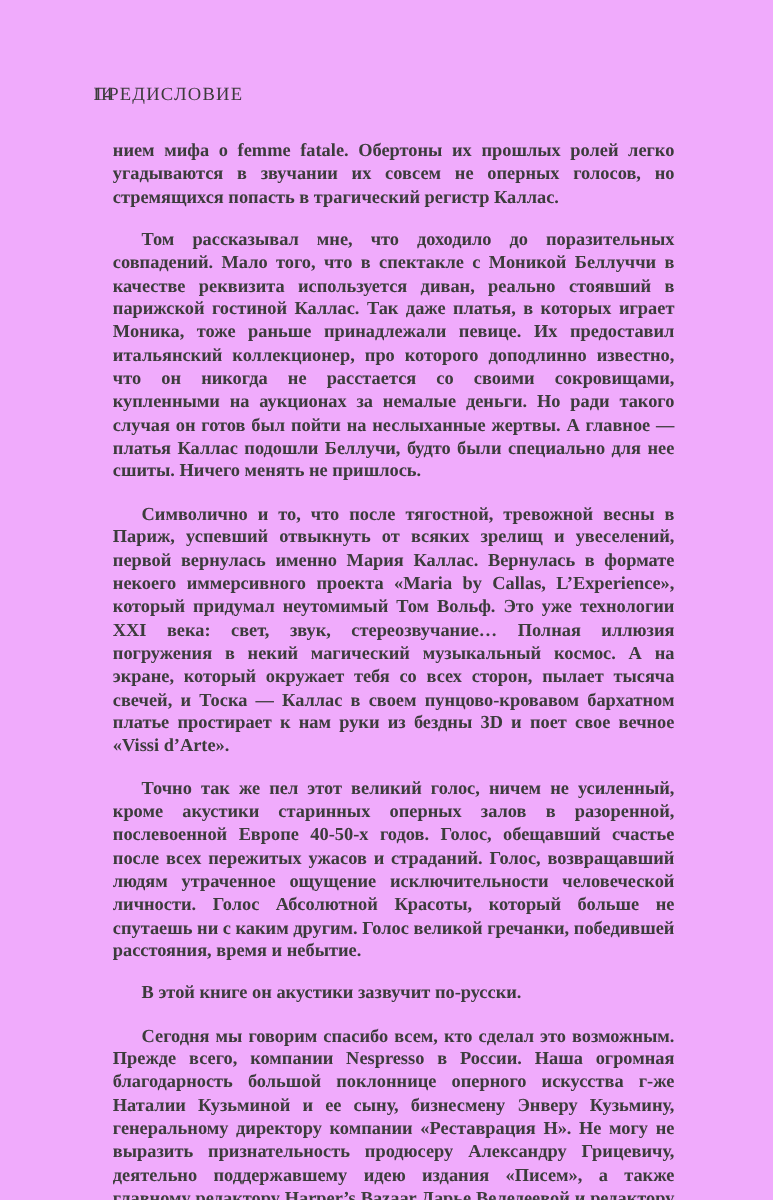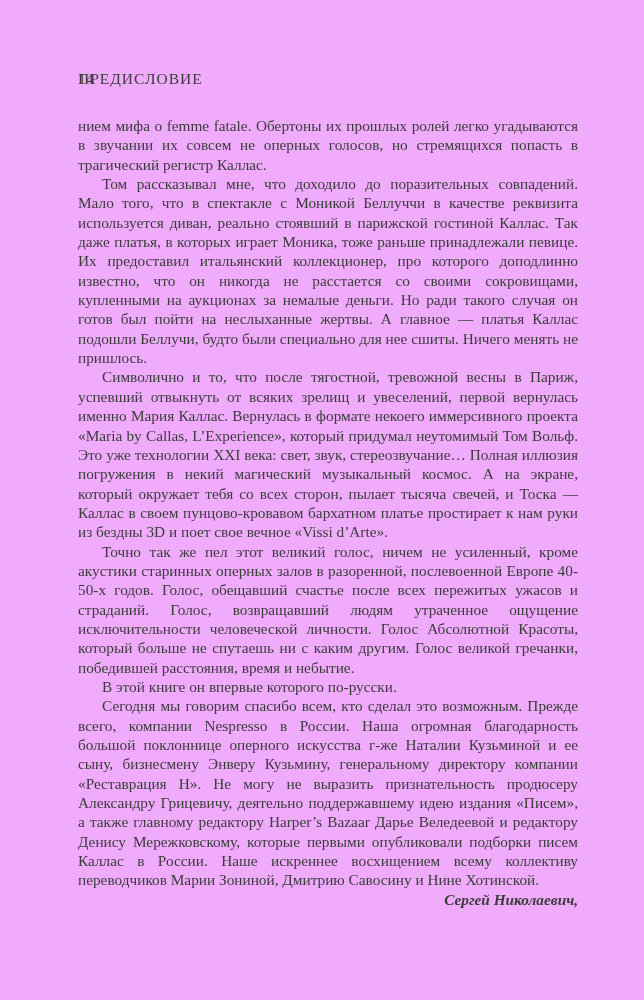--- a/index.html
+++ b/index.html
@@ -37,22 +37,23 @@
   .chapter-title {
     text-align: left;
     letter-spacing: 1px;
   }
   .body-text {
     font-size: 15.3px;
     line-height: 19.35px;
     text-align: justify;
   }
   .body-text p {
-    margin: 0;
+    margin: 16px;
     text-indent: 24px;
+    font-weight: bold;
   }
   .body-text p.continuation {
     text-indent: 0;
   }
   .signature {
     margin-top: 0;
     text-align: right;
     font-style: italic;
     font-size: 15.3px;
     line-height: 19.35px;
@@ -68,21 +69,21 @@
     <div class="running-head">
       <span class="page-number">14</span>
       <div class="chapter-title">ПРЕДИСЛОВИЕ</div>
     </div>
 
     <div class="body-text">
       <p class="continuation">нием мифа о femme fatale. Обертоны их прошлых ролей легко угадываются в звучании их совсем не оперных голосов, но стремящихся попасть в трагический регистр Каллас.</p>
       <p>Том рассказывал мне, что доходило до поразительных совпадений. Мало того, что в спектакле с Моникой Беллуччи в качестве реквизита используется диван, реально стоявший в парижской гостиной Каллас. Так даже платья, в которых играет Моника, тоже раньше принадлежали певице. Их предоставил итальянский коллекционер, про которого доподлинно известно, что он никогда не расстается со своими сокровищами, купленными на аукционах за немалые деньги. Но ради такого случая он готов был пойти на неслыханные жертвы. А главное — платья Каллас подошли Беллучи, будто были специально для нее сшиты. Ничего менять не пришлось.</p>
       <p>Символично и то, что после тягостной, тревожной весны в Париж, успевший отвыкнуть от всяких зрелищ и увеселений, первой вернулась именно Мария Каллас. Вернулась в формате некоего иммерсивного проекта «Maria by Callas, L’Experience», который придумал неутомимый Том Вольф. Это уже технологии XXI века: свет, звук, стереозвучание… Полная иллюзия погружения в некий магический музыкальный космос. А на экране, который окружает тебя со всех сторон, пылает тысяча свечей, и Тоска — Каллас в своем пунцово-кровавом бархатном платье простирает к нам руки из бездны 3D и поет свое вечное «Vissi d’Arte».</p>
       <p>Точно так же пел этот великий голос, ничем не усиленный, кроме акустики старинных оперных залов в разоренной, послевоенной Европе 40-50-х годов. Голос, обещавший счастье после всех пережитых ужасов и страданий. Голос, возвращавший людям утраченное ощущение исключительности человеческой личности. Голос Абсолютной Красоты, который больше не спутаешь ни с каким другим. Голос великой гречанки, победившей расстояния, время и небытие.</p>
-      <p>В этой книге он впервые которого по-русски.</p>
+      <p>В этой книге он акустики зазвучит по-русски.</p>
       <p>Сегодня мы говорим спасибо всем, кто сделал это возможным. Прежде всего, компании Nespresso в России. Наша огромная благодарность большой поклоннице оперного искусства г-же Наталии Кузьминой и ее сыну, бизнесмену Энверу Кузьмину, генеральному директору компании «Реставрация Н». Не могу не выразить признательность продюсеру Александру Грицевичу, деятельно поддержавшему идею издания «Писем», а также главному редактору Harper’s Bazaar Дарье Веледеевой и редактору Денису Мережковскому, которые первыми опубликовали подборки писем Каллас в России. Наше искреннее восхищением всему коллективу переводчиков Марии Зониной, Дмитрию Савосину и Нине Хотинской.</p>
     </div>
 
     <div class="signature">
       <div>Сергей Николаевич,</div>
     </div>
 
   </div>
 </div>
 

